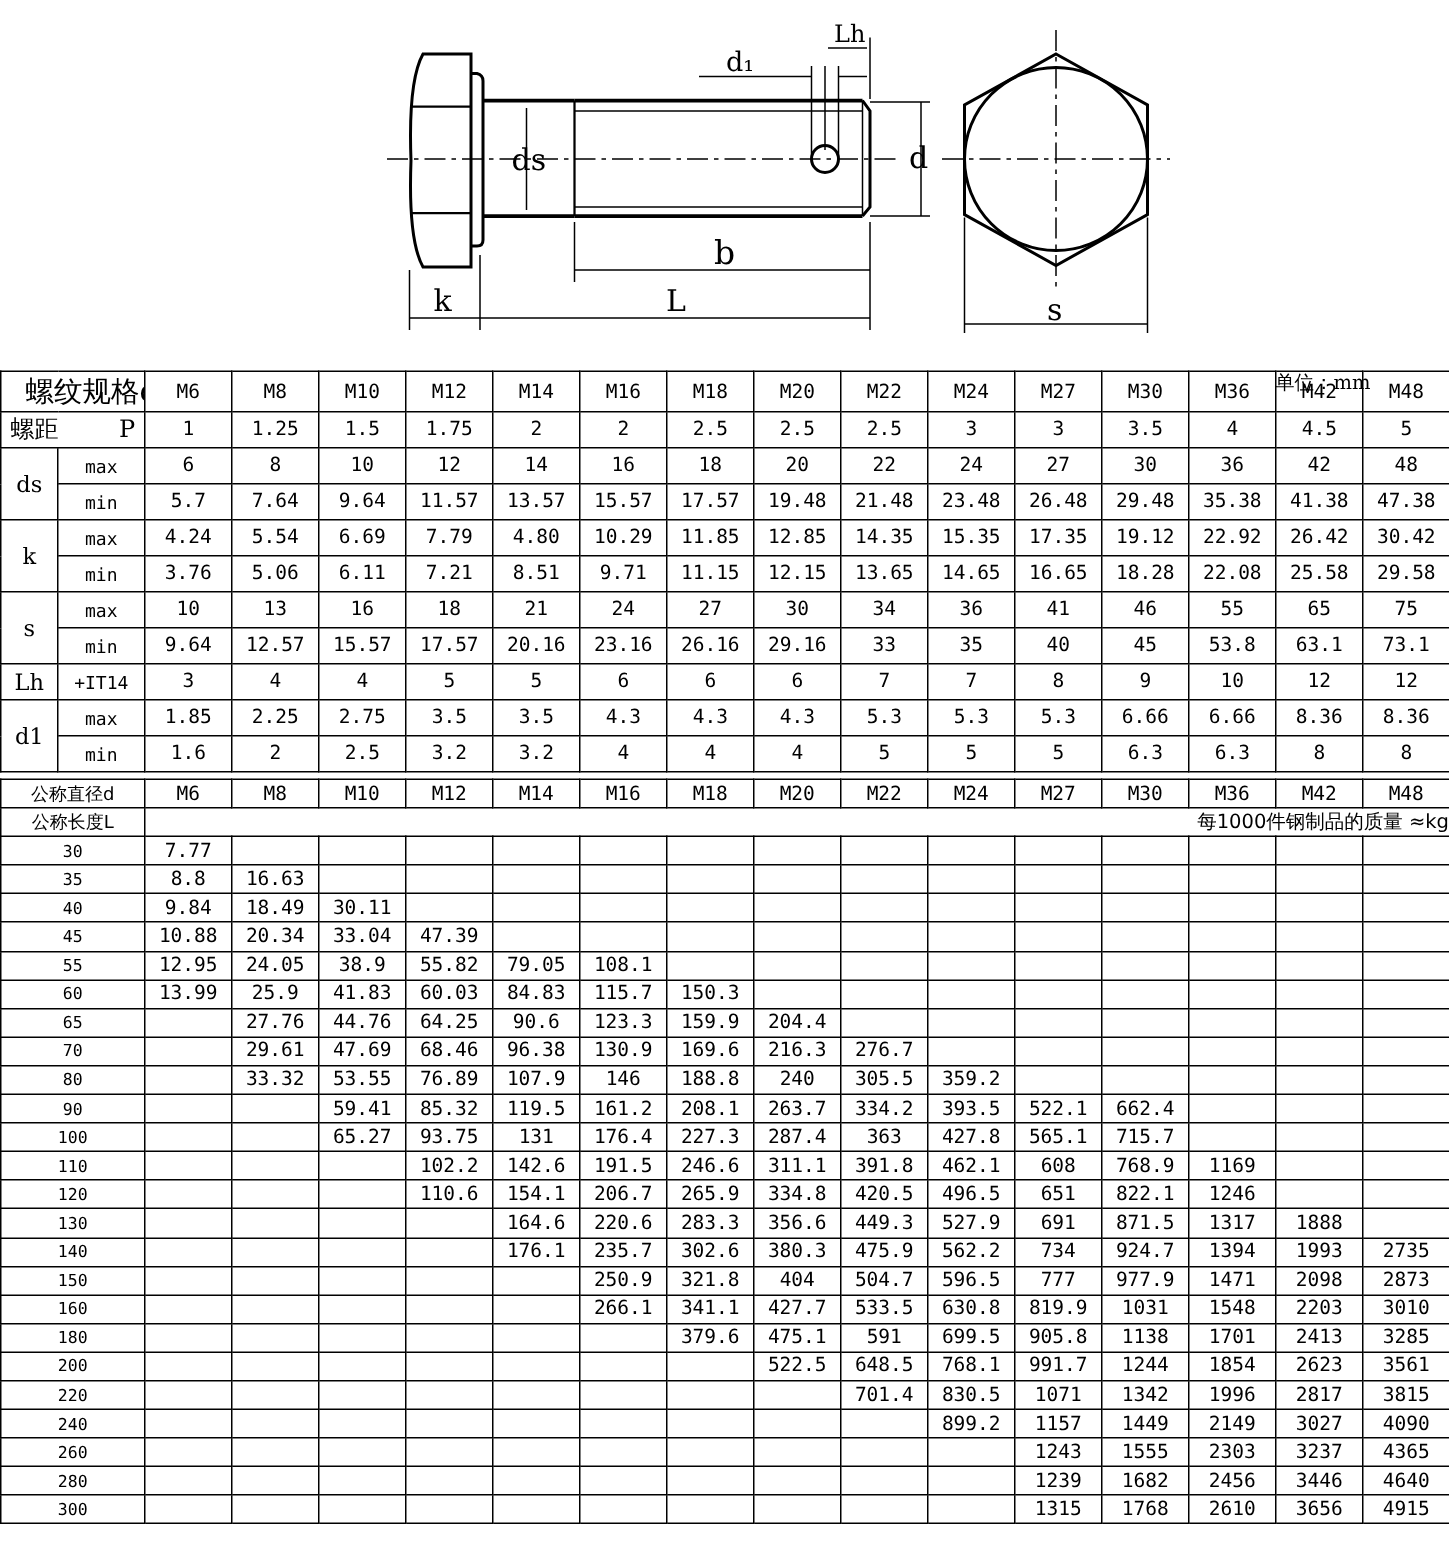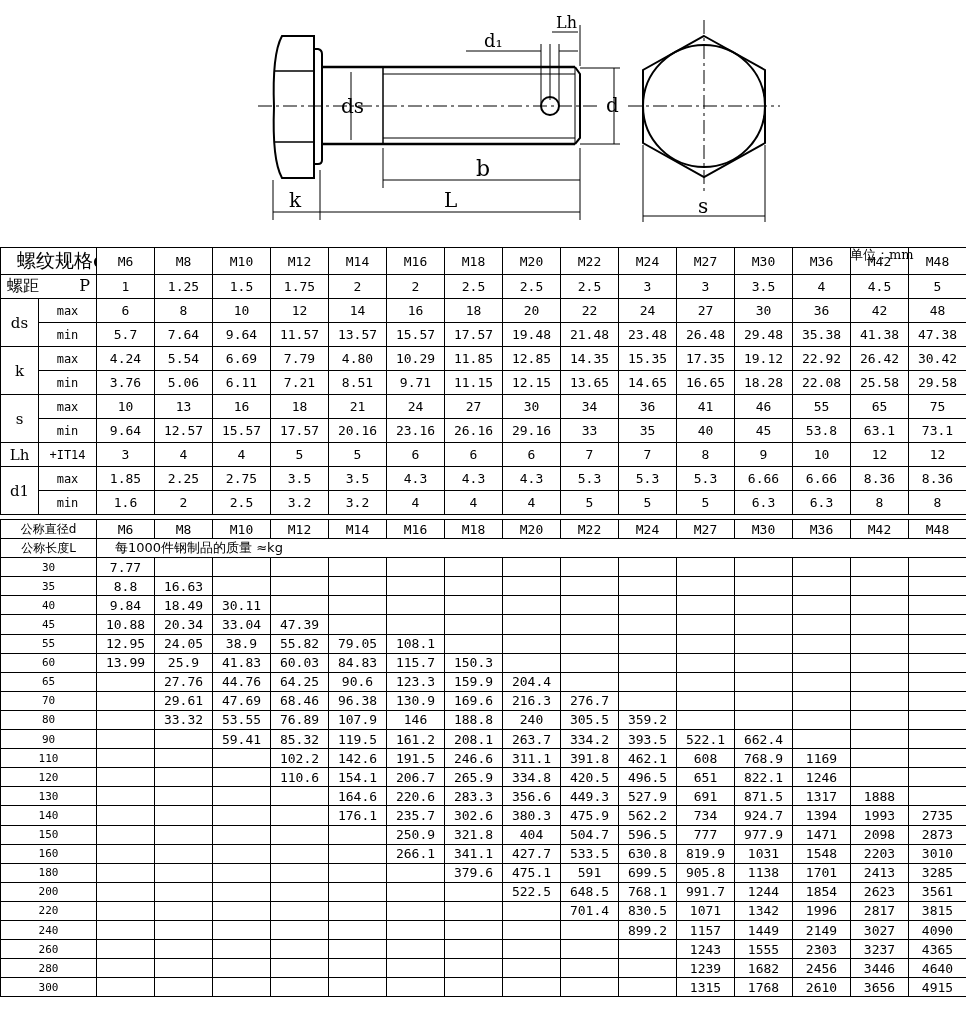--- a/index.html
+++ b/index.html
@@ -11,21 +11,21 @@
   td { border: 1.5px solid #000; text-align: center; vertical-align: middle; padding: 0; white-space: nowrap; overflow: hidden; }
   #t1 { top: 247px; width: 966px; }
   #t1 td { height: 24px; font-size: 13px; }
   #t1 td.lbl-big { font-family: "DejaVu Serif", serif; font-size: 19px; text-align: center; padding-left: 16px; }
   #t1 td.lbl-mid { font-family: "DejaVu Serif", serif; font-size: 15px; }
   #t1 td.sub { font-size: 12px; }
   #t2 { top: 519px; width: 966px; }
   #t2 td { height: 19.1px; font-size: 13px; }
   #t2 td.rowlbl { font-size: 11px; }
   #t2 td.hdrlbl { font-size: 12px; font-family: "DejaVu Sans", sans-serif; }
-  #t2 td.note { font-family: "DejaVu Sans", sans-serif; font-size: 13px; text-align: left; padding-left: 18px; }
+  #t2 td.note { font-family: "DejaVu Sans", sans-serif; font-size: 13px; text-align: right; padding-left: 18px; }
   td.hd { font-size: 12px; }
   .pitch-row { display: flex; justify-content: space-between; padding: 0 6px; font-family: "DejaVu Serif", serif; font-size: 16px; }
 </style>
 </head>
 <body>
 
 <svg class="drawing" viewBox="0 0 966 230" xmlns="http://www.w3.org/2000/svg">
   <g stroke="#000" fill="none" stroke-width="1.5">
 
     <path d="M282,36 L314,36 L314,178 L282,178 Q272,160 274,107 Q272,54 282,36 Z" stroke-width="2"></path>
@@ -543,20 +543,38 @@
         <td>263.7</td>
         <td>334.2</td>
         <td>393.5</td>
         <td>522.1</td>
         <td>662.4</td>
         <td></td>
         <td></td>
         <td></td>
       </tr>
       <tr>
+        <td class="rowlbl">100</td>
+        <td></td>
+        <td></td>
+        <td>65.27</td>
+        <td>93.75</td>
+        <td>131</td>
+        <td>176.4</td>
+        <td>227.3</td>
+        <td>287.4</td>
+        <td>363</td>
+        <td>427.8</td>
+        <td>565.1</td>
+        <td>715.7</td>
+        <td></td>
+        <td></td>
+        <td></td>
+      </tr>
+      <tr>
         <td class="rowlbl">110</td>
         <td></td>
         <td></td>
         <td></td>
         <td>102.2</td>
         <td>142.6</td>
         <td>191.5</td>
         <td>246.6</td>
         <td>311.1</td>
         <td>391.8</td>

